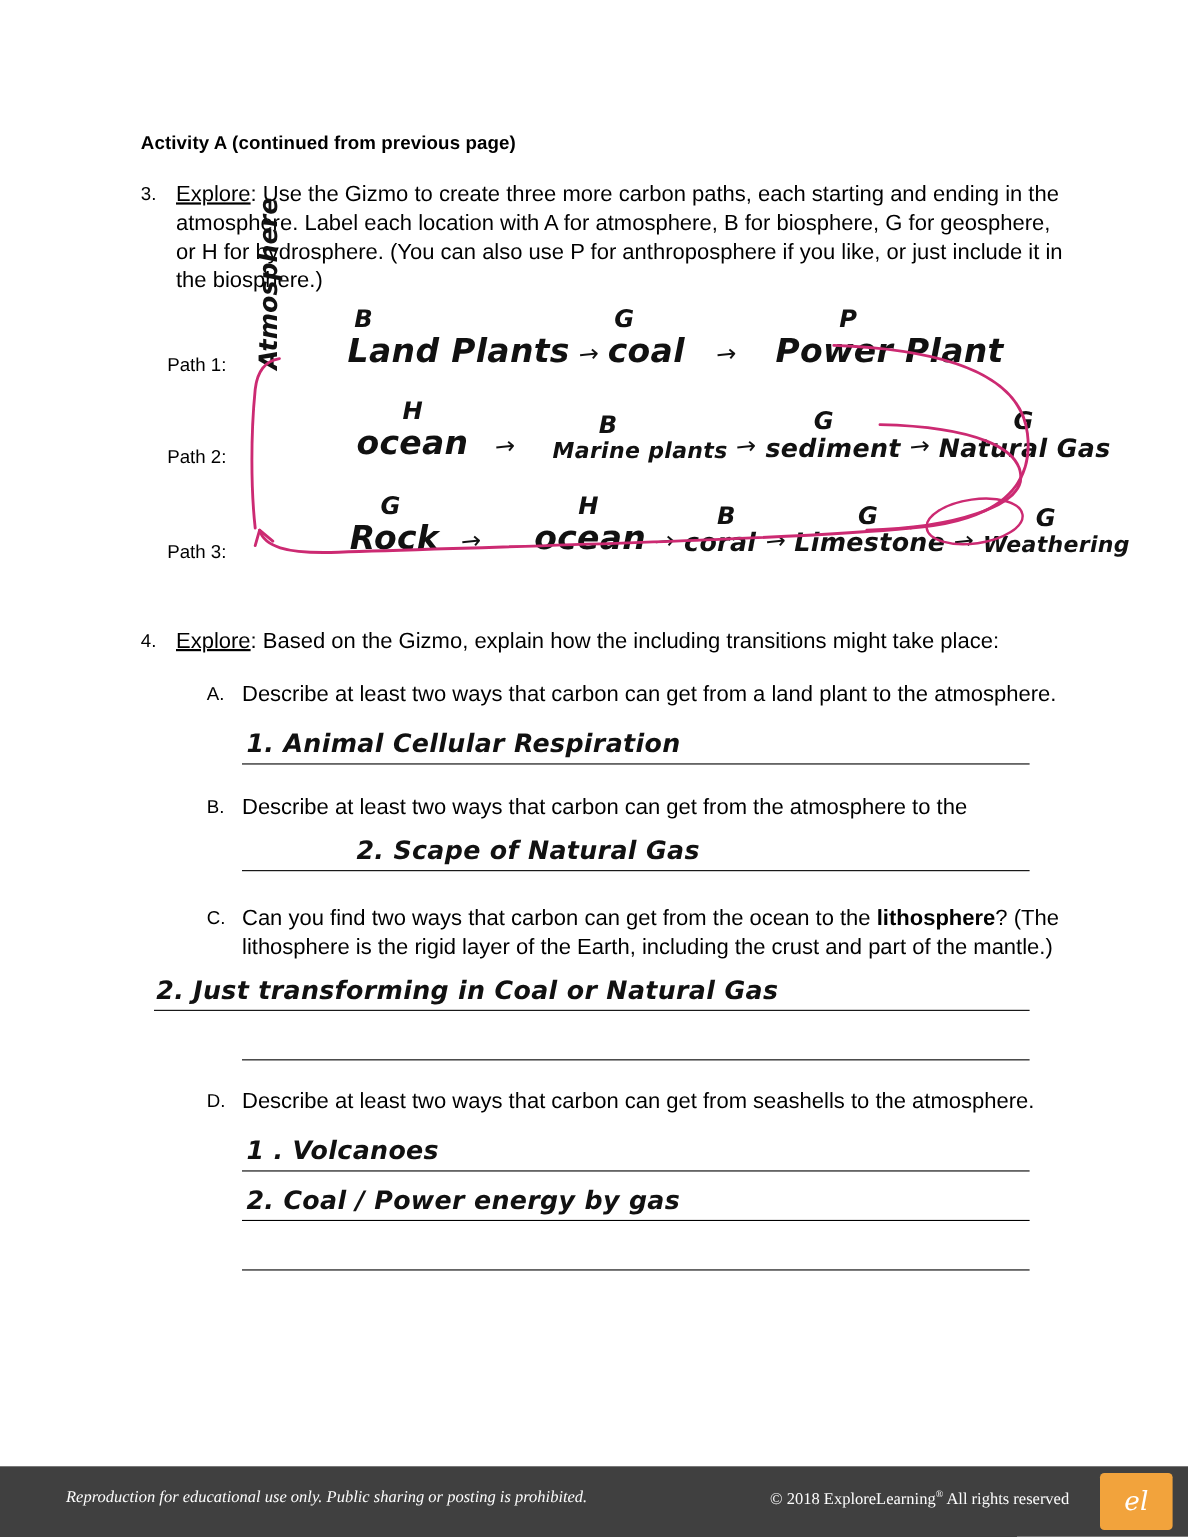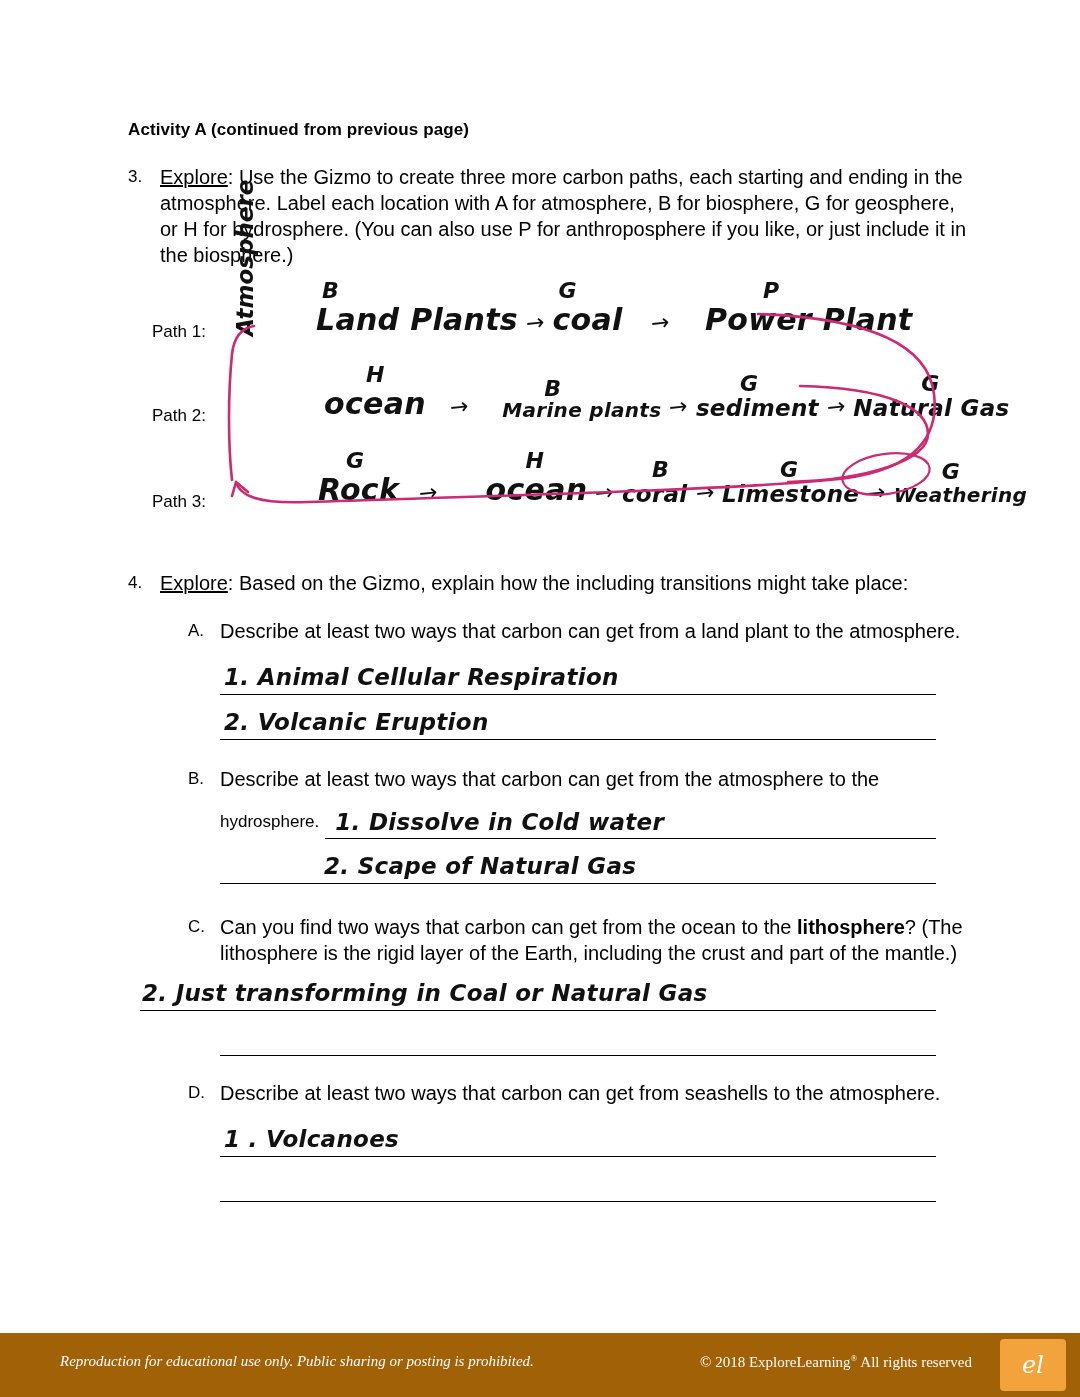--- a/index.html
+++ b/index.html
@@ -125,21 +125,21 @@
     border-bottom:1.5px solid #000;
     margin-right:32px;
   }
   .inline-ans .hw{position:absolute;bottom:3px;}
   .hyd-row{display:flex;align-items:flex-end;margin-left:92px;margin-top:4px;}
   .hyd-label{font-size:17px;line-height:26px;padding-bottom:4px;white-space:nowrap;}
 
   
   .footer{
     position:absolute;left:0;bottom:0;width:1080px;height:64px;
-    background:#a16207;
+    background:#404040;
   }
   .footer-left{
     position:absolute;left:60px;top:20px;
     font-family:"Liberation Serif", serif;
     font-style:italic;font-size:15px;color:#fdfdfd;
   }
   .footer-right{
     position:absolute;right:108px;top:20px;
     font-family:"Liberation Serif", serif;
     font-size:15px;color:#fdfdfd;
@@ -270,33 +270,24 @@
       </div>
     </div>
 
     <div class="sub">
       <div class="lt">A.</div>
       <div class="tx">Describe at least two ways that carbon can get from a land plant to the atmosphere.</div>
     </div>
     <div class="ansline" style="margin-top:6px">
       <span class="hw hw-md" style="left:4px">1. Animal Cellular Respiration</span>
     </div>
-    <div class="ansline">
-      <span class="hw hw-md" style="left:4px">2. Volcanic Eruption</span>
-    </div>
 
     <div class="sub" style="margin-top:26px">
       <div class="lt">B.</div>
       <div class="tx">Describe at least two ways that carbon can get from the atmosphere to the</div>
-    </div>
-    <div class="hyd-row">
-      <div class="hyd-label">hydrosphere.</div>
-      <div class="inline-ans" style="flex:1;margin-left:6px">
-        <span class="hw hw-md" style="left:10px">1. Dissolve in Cold water</span>
-      </div>
     </div>
     <div class="ansline">
       <span class="hw hw-md" style="left:104px">2. Scape of Natural Gas</span>
     </div>
 
     <div class="sub" style="margin-top:30px">
       <div class="lt">C.</div>
       <div class="tx">
         <span>Can you find two ways that carbon can get from the ocean to the </span><span class="b">lithosphere</span><span>? (The lithosphere is the rigid layer of the Earth, including the crust and part of the mantle.)</span>
       </div>
@@ -309,20 +300,23 @@
     </div>
 
     <div class="sub" style="margin-top:24px">
       <div class="lt">D.</div>
       <div class="tx">Describe at least two ways that carbon can get from seashells to the atmosphere.</div>
     </div>
     <div class="ansline" style="margin-top:6px">
       <span class="hw hw-md" style="left:4px">1 . Volcanoes</span>
     </div>
     <div class="ansline">
+      <span class="hw hw-md" style="left:4px">2. Coal / Power energy by gas</span>
+    </div>
+    <div class="ansline">
       <span class="hw hw-md" style="left:4px"></span>
     </div>
 
   </div>
 
   <div class="footer">
     <div class="footer-left">Reproduction for educational use only. Public sharing or posting is prohibited.</div>
     <div class="footer-right">
       <span>© 2018 ExploreLearning</span><sup>®</sup><span>  All rights reserved</span>
     </div>

